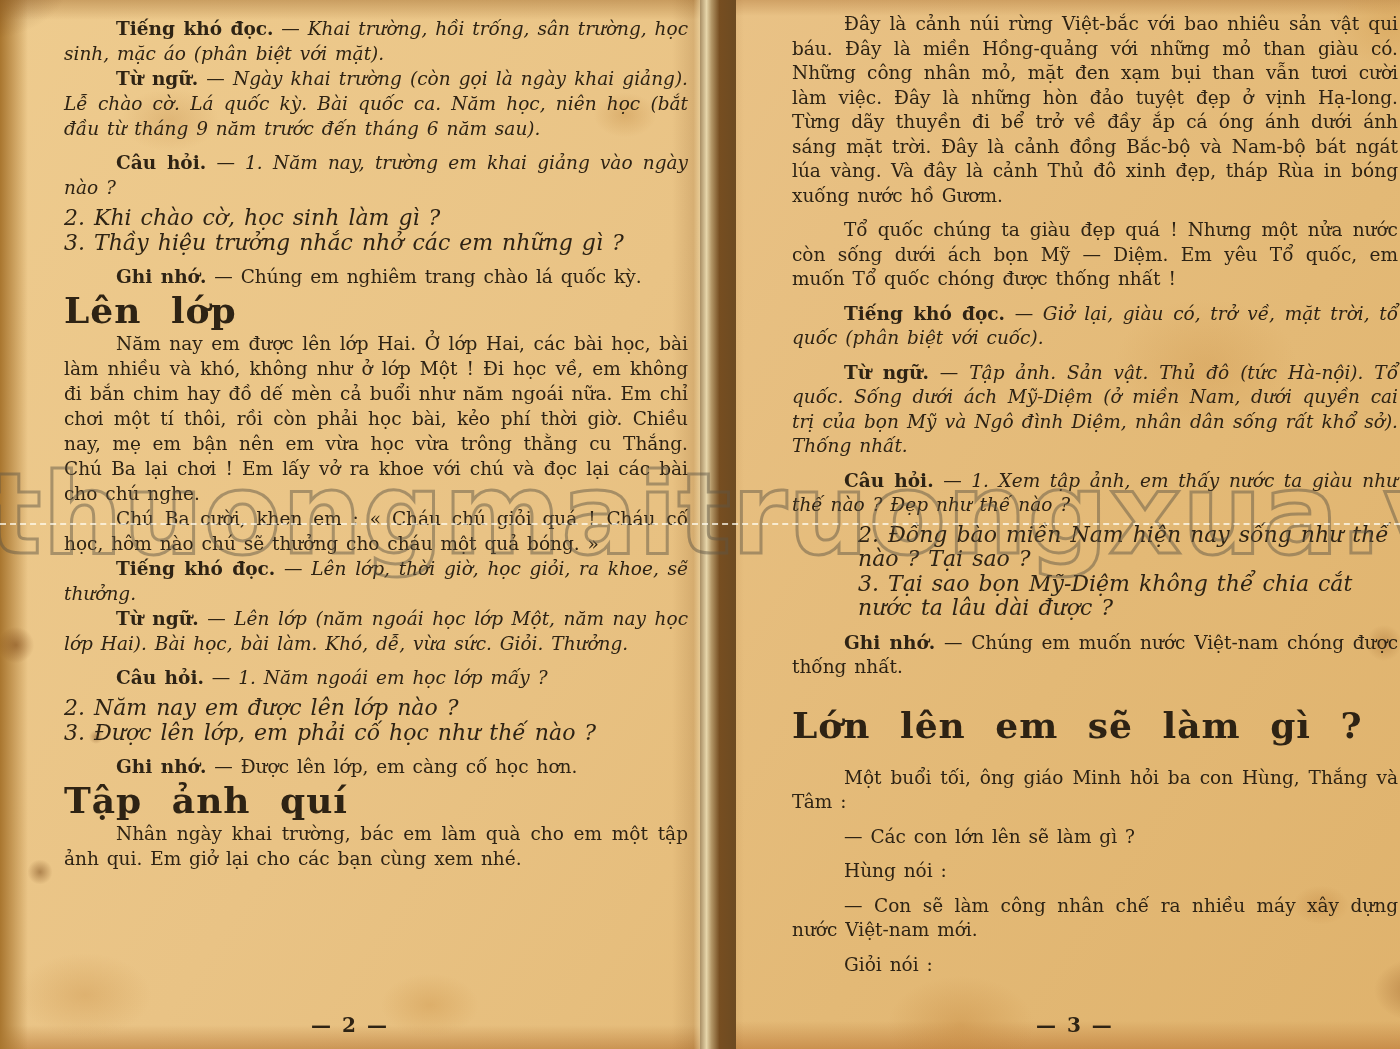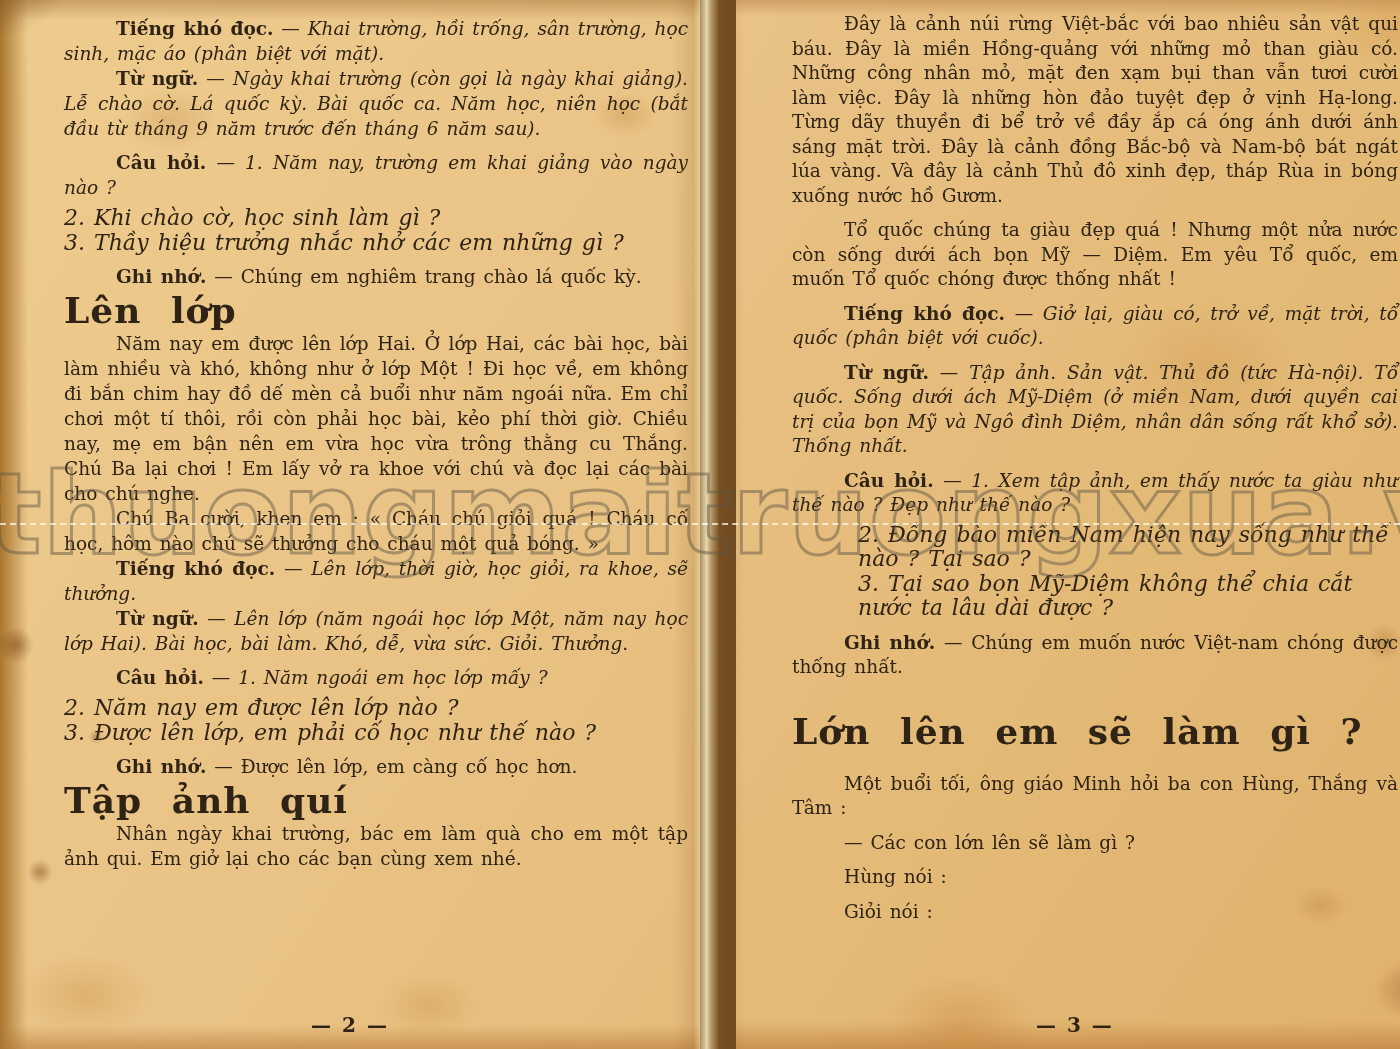--- a/index.html
+++ b/index.html
@@ -71,21 +71,21 @@
   .qa-item{
     font-size:22px;line-height:25px;font-style:italic;
     margin:4px 0 4px 166px;word-spacing:2px;
   }
   .page-right .qa-item{margin-left:66px;line-height:24.5px;}
   .heading{
     font-size:36px;font-weight:bold;
     letter-spacing:1px;word-spacing:16px;
     margin:26px 0 16px 0;text-indent:0;
   }
-  .page-right .heading{margin:30px 0 20px 0;}
+  .page-right .heading{margin:24px 0 20px 0;}
   .pagenum{
     position:absolute;bottom:12px;left:0;width:100%;
     text-align:center;font-size:20px;font-weight:bold;
     letter-spacing:2px;
   }
   .page-right .pagenum{text-align:left;padding-left:300px;box-sizing:border-box;}
   
   .watermark{
     position:absolute;top:458px;left:-12px;width:1424px;z-index:5;
     font-family:"DejaVu Sans","Liberation Sans",sans-serif;
@@ -209,20 +209,21 @@
       <b class="lbl">Ghi nhớ.</b>
       <span>—</span>
       <span>Chúng em muốn nước Việt-nam chóng được thống nhất.</span>
     </p>
 
     <p class="heading">Lớn lên em sẽ làm gì ?</p>
 
     <p class="para">Một buổi tối, ông giáo Minh hỏi ba con Hùng, Thắng và Tâm :</p>
     <p class="para">— Các con lớn lên sẽ làm gì ?</p>
     <p class="para">Hùng nói :</p>
+    <p class="para">— Con sẽ làm công nhân chế ra nhiều máy xây dựng nước Việt-nam mới.</p>
     <p class="para">Giỏi nói :</p>
 
     <div class="pagenum">— 3 —</div>
   </div>
 
   <div class="gutter"></div>
 
   <div class="watermark">thuongmaitruongxua.vn</div>
   <div class="scanline"></div>
 

